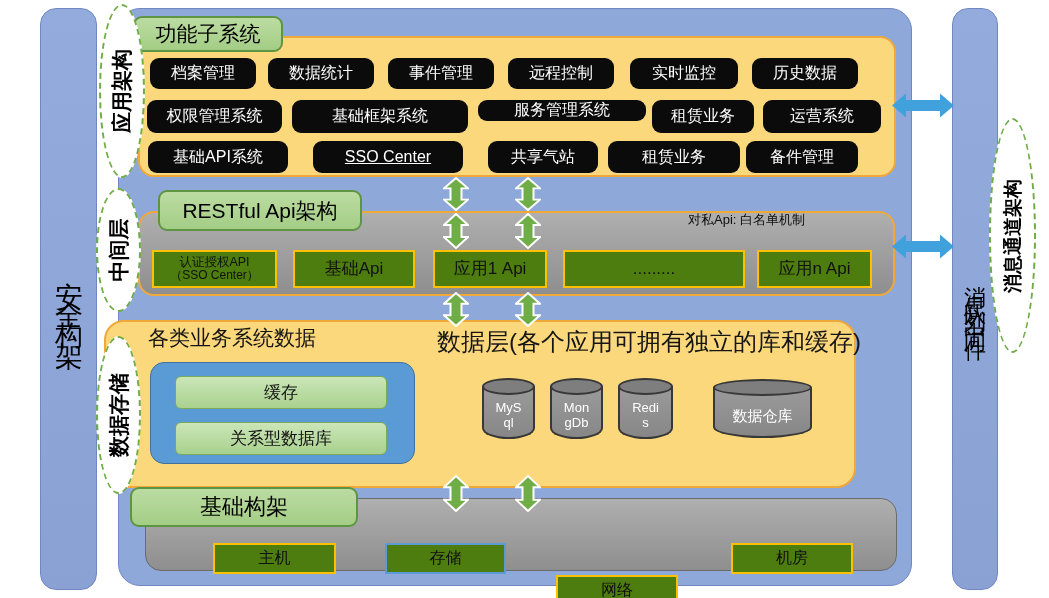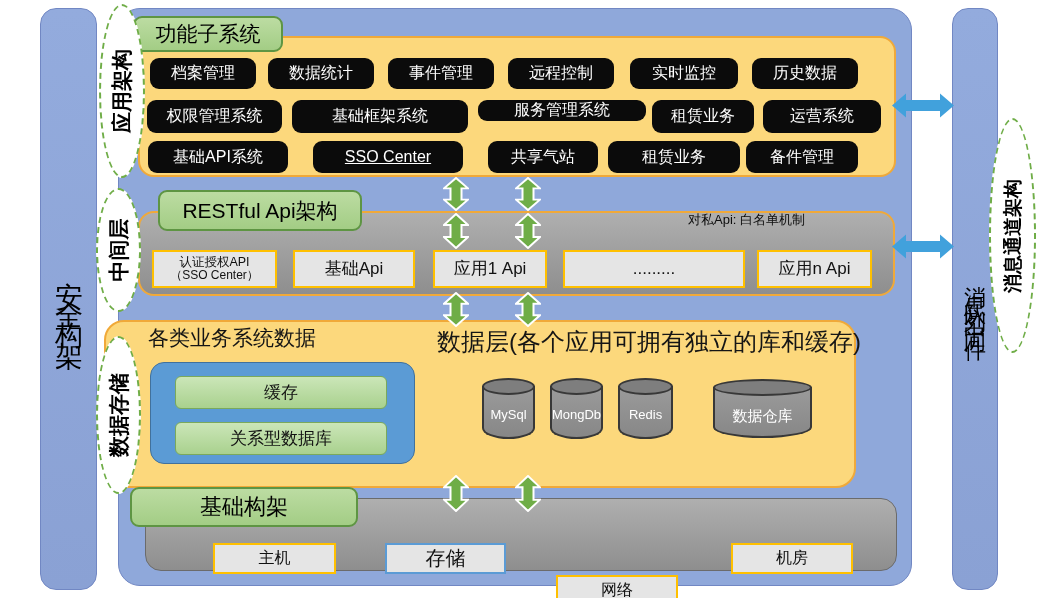--- a/index.html
+++ b/index.html
@@ -40,21 +40,21 @@
     font-size:21px;color:#000;z-index:6;
   }
   
   .black-btn{
     background:#0b0b0b;color:#fff;border-radius:9px;
     display:flex;align-items:center;justify-content:center;
     font-size:16px;z-index:5;white-space:nowrap;
   }
   
   .white-box{
-    background:#e5e5e5;border:2px solid #ffc000;
+    background:#4d7c0f;border:2px solid #ffc000;
     display:flex;flex-direction:column;align-items:center;justify-content:center;
     font-size:17px;z-index:5;text-align:center;line-height:1.15;
   }
   .white-box.blue-border{border-color:#5b9bd5;}
   .white-box .sub{font-size:12px;}
   .white-box .main-sm{font-size:12.5px;}
   
   .dashed-ellipse{
     background:#fff;border:2px dashed #6fad47;border-radius:50%;z-index:8;
   }
@@ -79,21 +79,21 @@
     border:2px solid #383838;border-top:none;
     border-radius:0 0 50% 50% / 0 0 11px 11px;box-sizing:border-box;
   }
   .cyl .cyl-top{
     position:absolute;top:0;left:0;right:0;height:17px;
     background:#7e7e7e;border:2px solid #383838;border-radius:50%;
     box-sizing:border-box;z-index:2;
   }
   .cyl .cyl-label{
     position:absolute;top:14px;left:0;right:0;bottom:0;z-index:3;
-    display:flex;flex-direction:row;align-items:center;justify-content:center;
+    display:flex;flex-direction:column;align-items:center;justify-content:center;
     color:#fff;font-size:13px;line-height:1.15;text-align:center;
   }
   .cyl .cyl-label.big{font-size:15px;}
   .arrow{z-index:7;}
   .title-text{z-index:6;white-space:nowrap;color:#151515;}
   .note-text{z-index:6;font-size:13px;line-height:1.3;color:#0d0d0d;white-space:nowrap;}
 </style>
 </head>
 <body>
 
@@ -241,21 +241,21 @@
 </div>
 
 <div class="abs gray" style="left:145px;top:498px;width:752px;height:73px;z-index:4;"></div>
 <div class="abs green-label" style="left:130px;top:487px;width:228px;height:40px;font-size:22px;">
   <span>基础构架</span>
 </div>
 
 <div class="abs white-box" style="left:213px;top:543px;width:123px;height:31px;font-size:16px;">
   <span>主机</span>
 </div>
-<div class="abs white-box blue-border" style="left:385px;top:543px;width:121px;height:31px;font-size:20px;">
+<div class="abs white-box blue-border" style="left:385px;top:543px;width:121px;height:31px;font-size:16px;">
   <span>存储</span>
 </div>
 <div class="abs white-box" style="left:556px;top:543px;width:122px;height:31px;font-size:16px;margin-top:32px;">
   <span>网络</span>
 </div>
 <div class="abs white-box" style="left:731px;top:543px;width:122px;height:31px;font-size:16px;">
   <span>机房</span>
 </div>
 
 <div class="abs arrow" style="left:443px;top:177px;width:26px;height:34px;"><svg width="100%" height="100%" viewBox="0 0 26 36" preserveAspectRatio="none">

